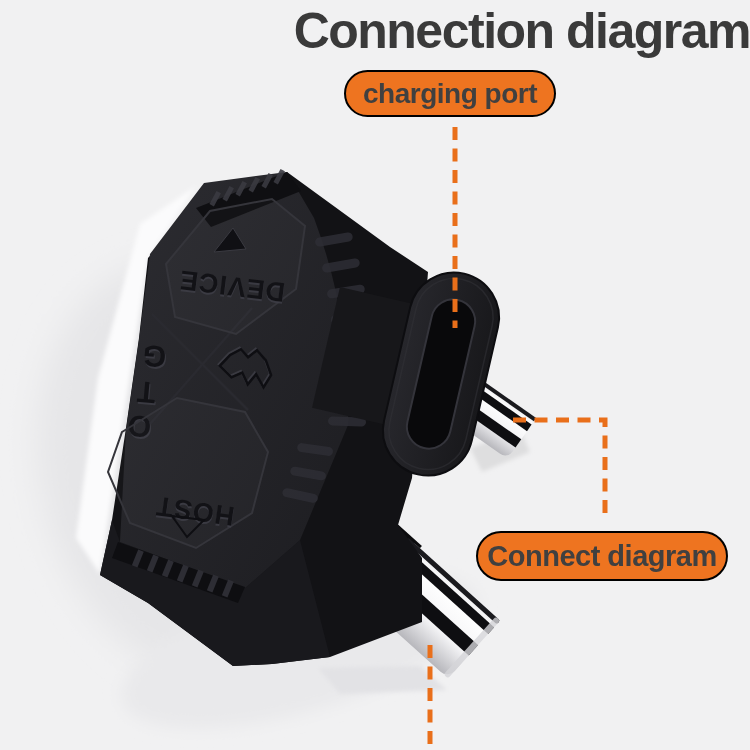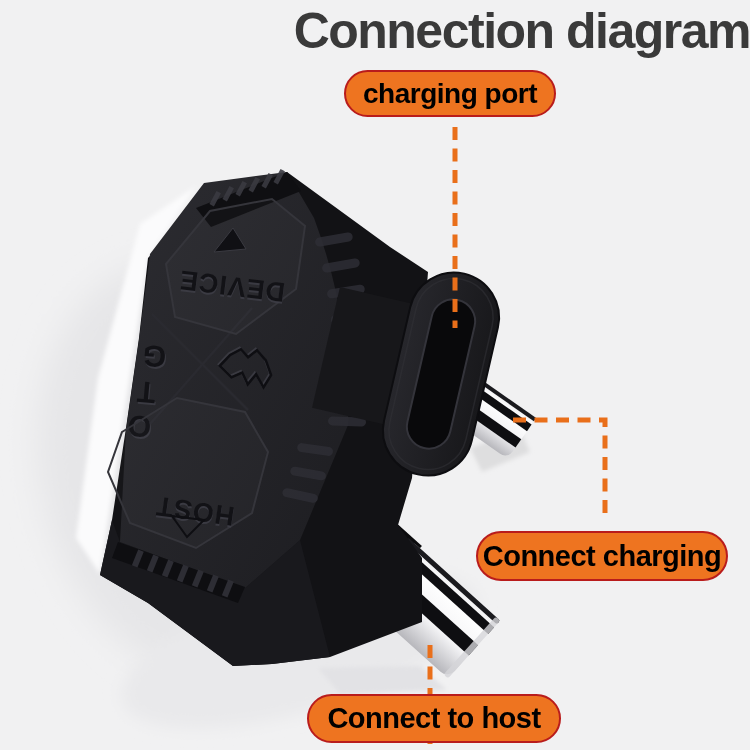--- a/index.html
+++ b/index.html
@@ -15,23 +15,23 @@
     position:absolute;left:0;top:2px;width:750px;
     text-align:right;
     font-size:50px;font-weight:bold;letter-spacing:-1.5px;
     color:#3a3a3a;
     margin:0;
   }
   .pill{
     position:absolute;
     display:flex;align-items:center;justify-content:center;
     background:#EE7420;
-    border:2px solid #b91c1c;
+    border:2px solid #000000;
     border-radius:26px;
-    color:#000000;font-weight:bold;
+    color:#404040;font-weight:bold;
     box-sizing:border-box;
     white-space:nowrap;
     letter-spacing:-0.5px;
   }
   .pill-charging{left:344px;top:70px;width:212px;height:47px;font-size:28px;}
   .pill-devices{left:476px;top:531px;width:252px;height:50px;font-size:29px;}
   .pill-host{left:307px;top:694px;width:254px;height:49px;font-size:29px;}
   .engraved-text{font-weight:bold;letter-spacing:1px;}
 </style>
 </head>
@@ -182,16 +182,15 @@
     <g stroke="#E96F1A" stroke-width="5" fill="none" stroke-dasharray="13 8.5">
       <line x1="455" y1="127" x2="455" y2="328"></line>
       <path d="M513 420 L605 420 L605 513"></path>
       <line x1="430" y1="645" x2="430" y2="750"></line>
     </g>
   </svg>
 
   <h1 class="page-title">Connection diagram</h1>
 
   <div class="pill pill-charging">charging port</div>
-  <div class="pill pill-devices">Connect charging</div>
-  <div class="pill pill-host">Connect to host</div>
+  <div class="pill pill-devices">Connect diagram</div>
 
 </div>
 
 </body></html>

